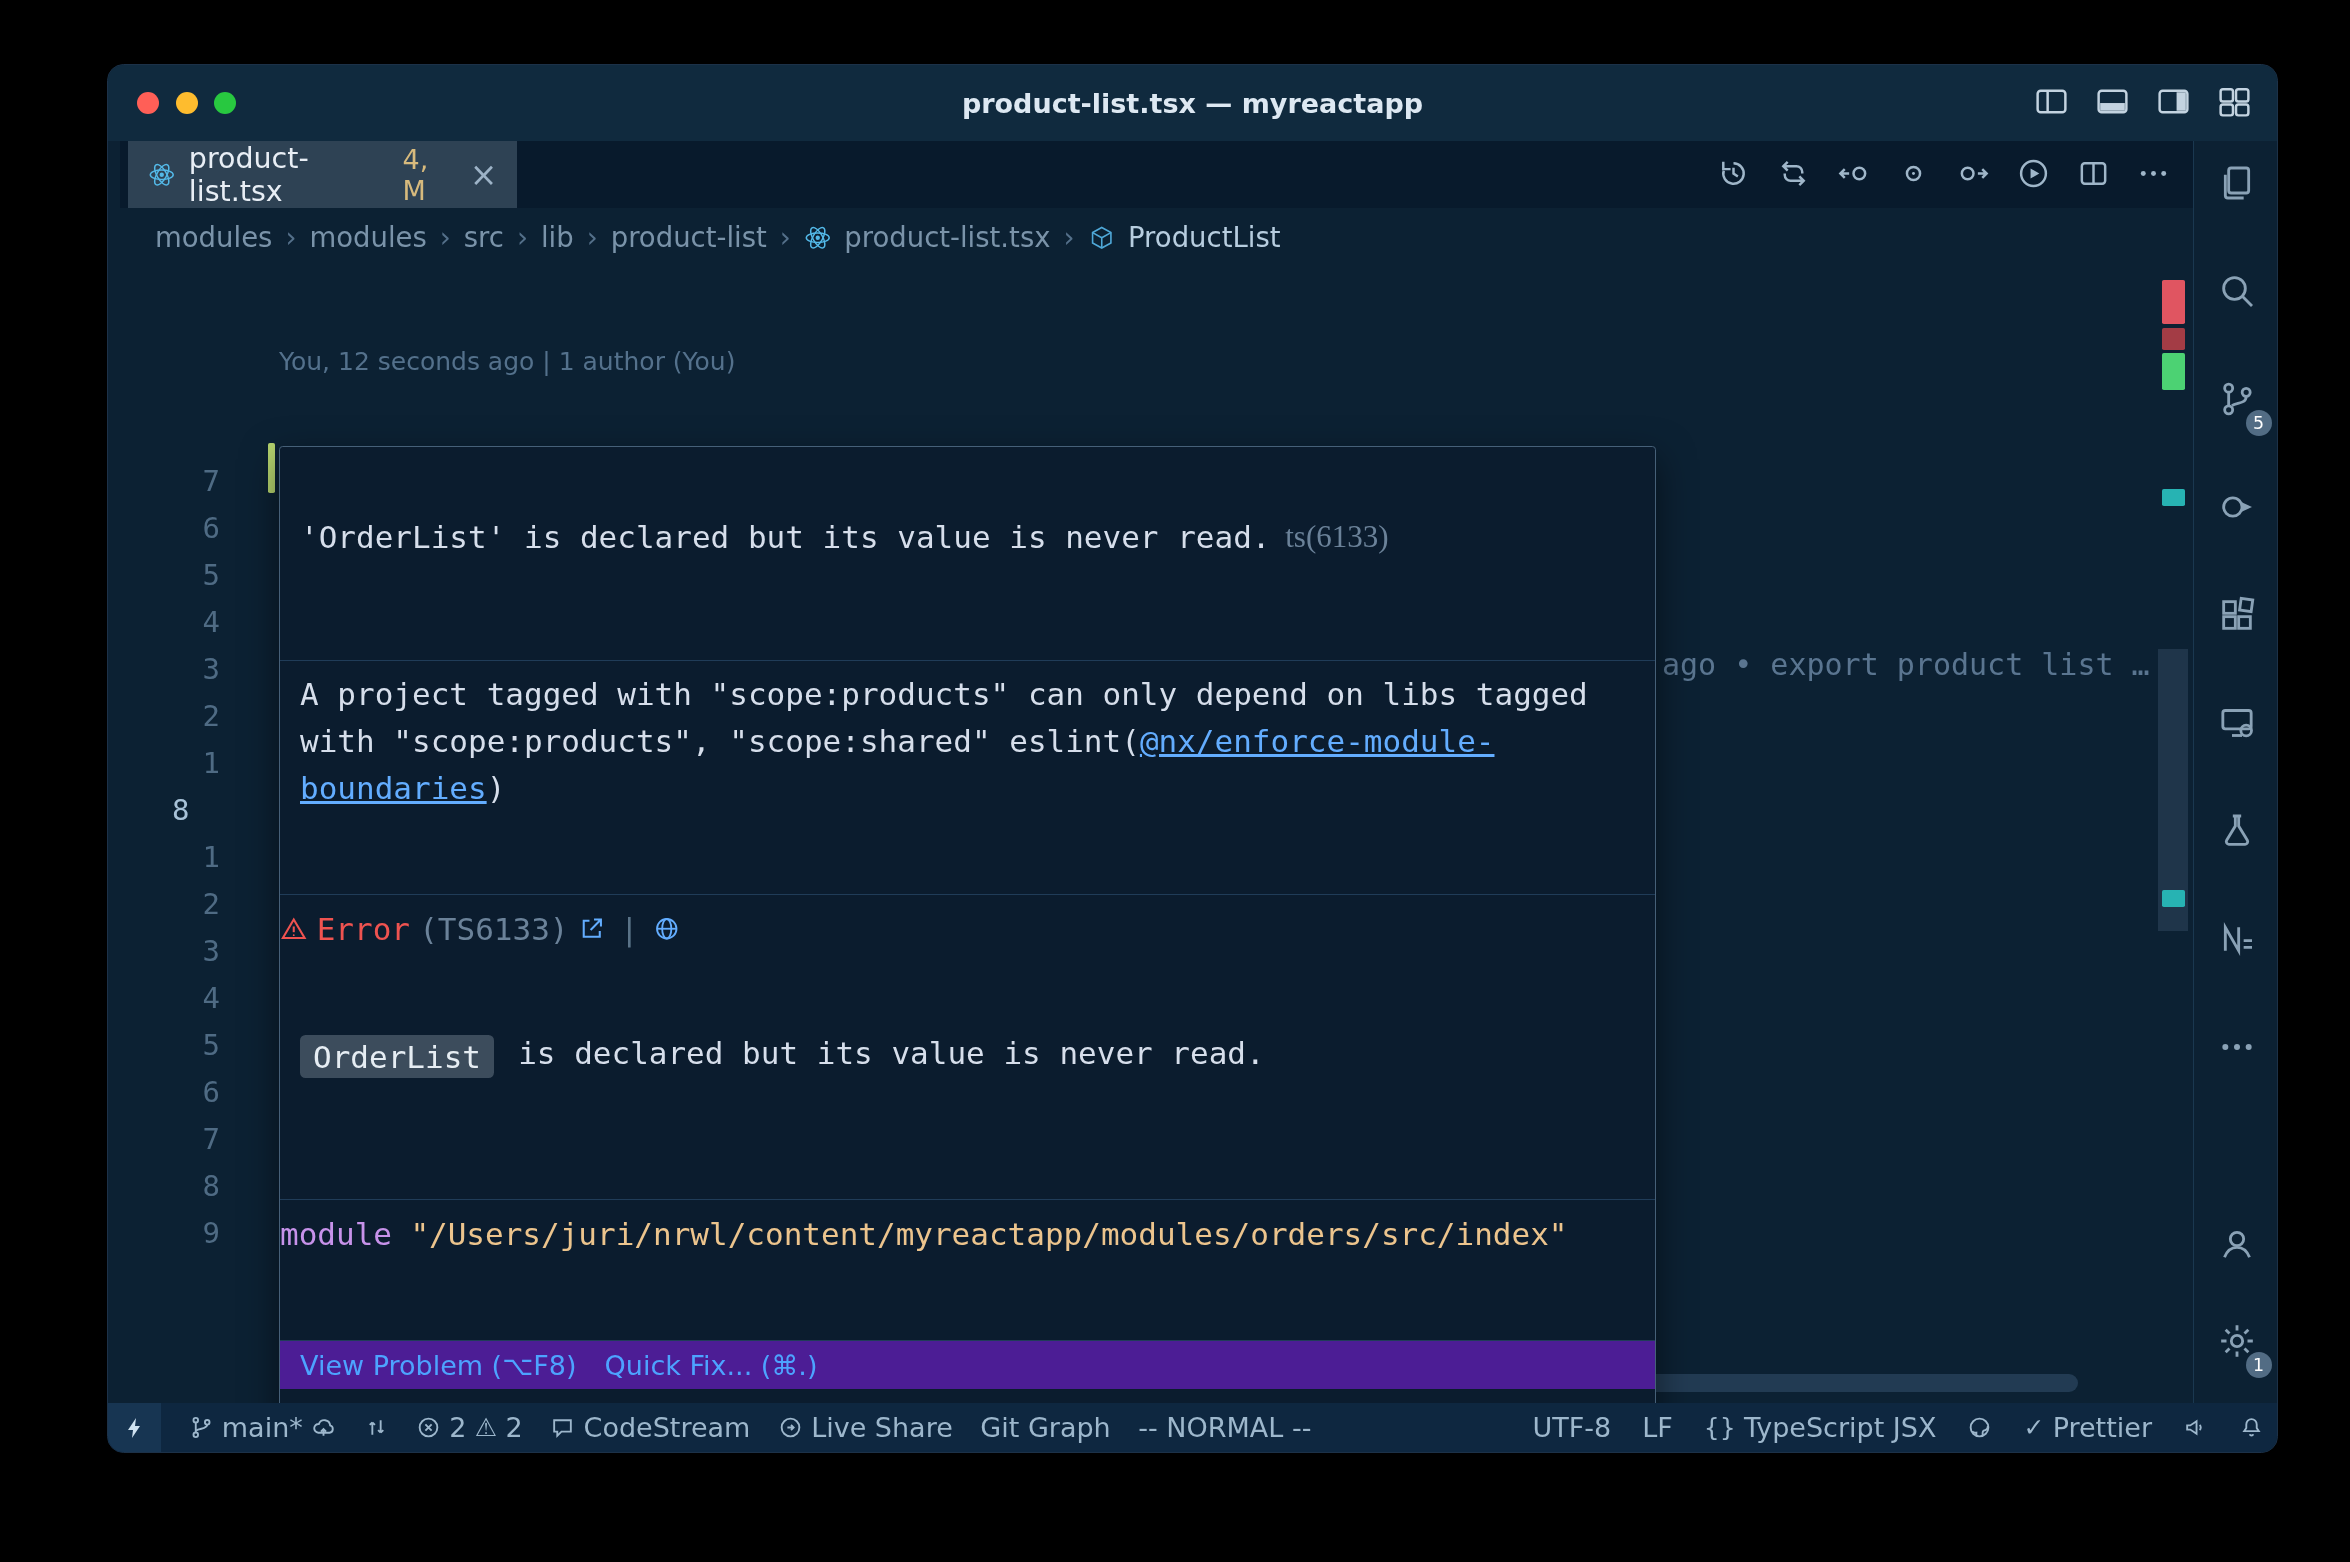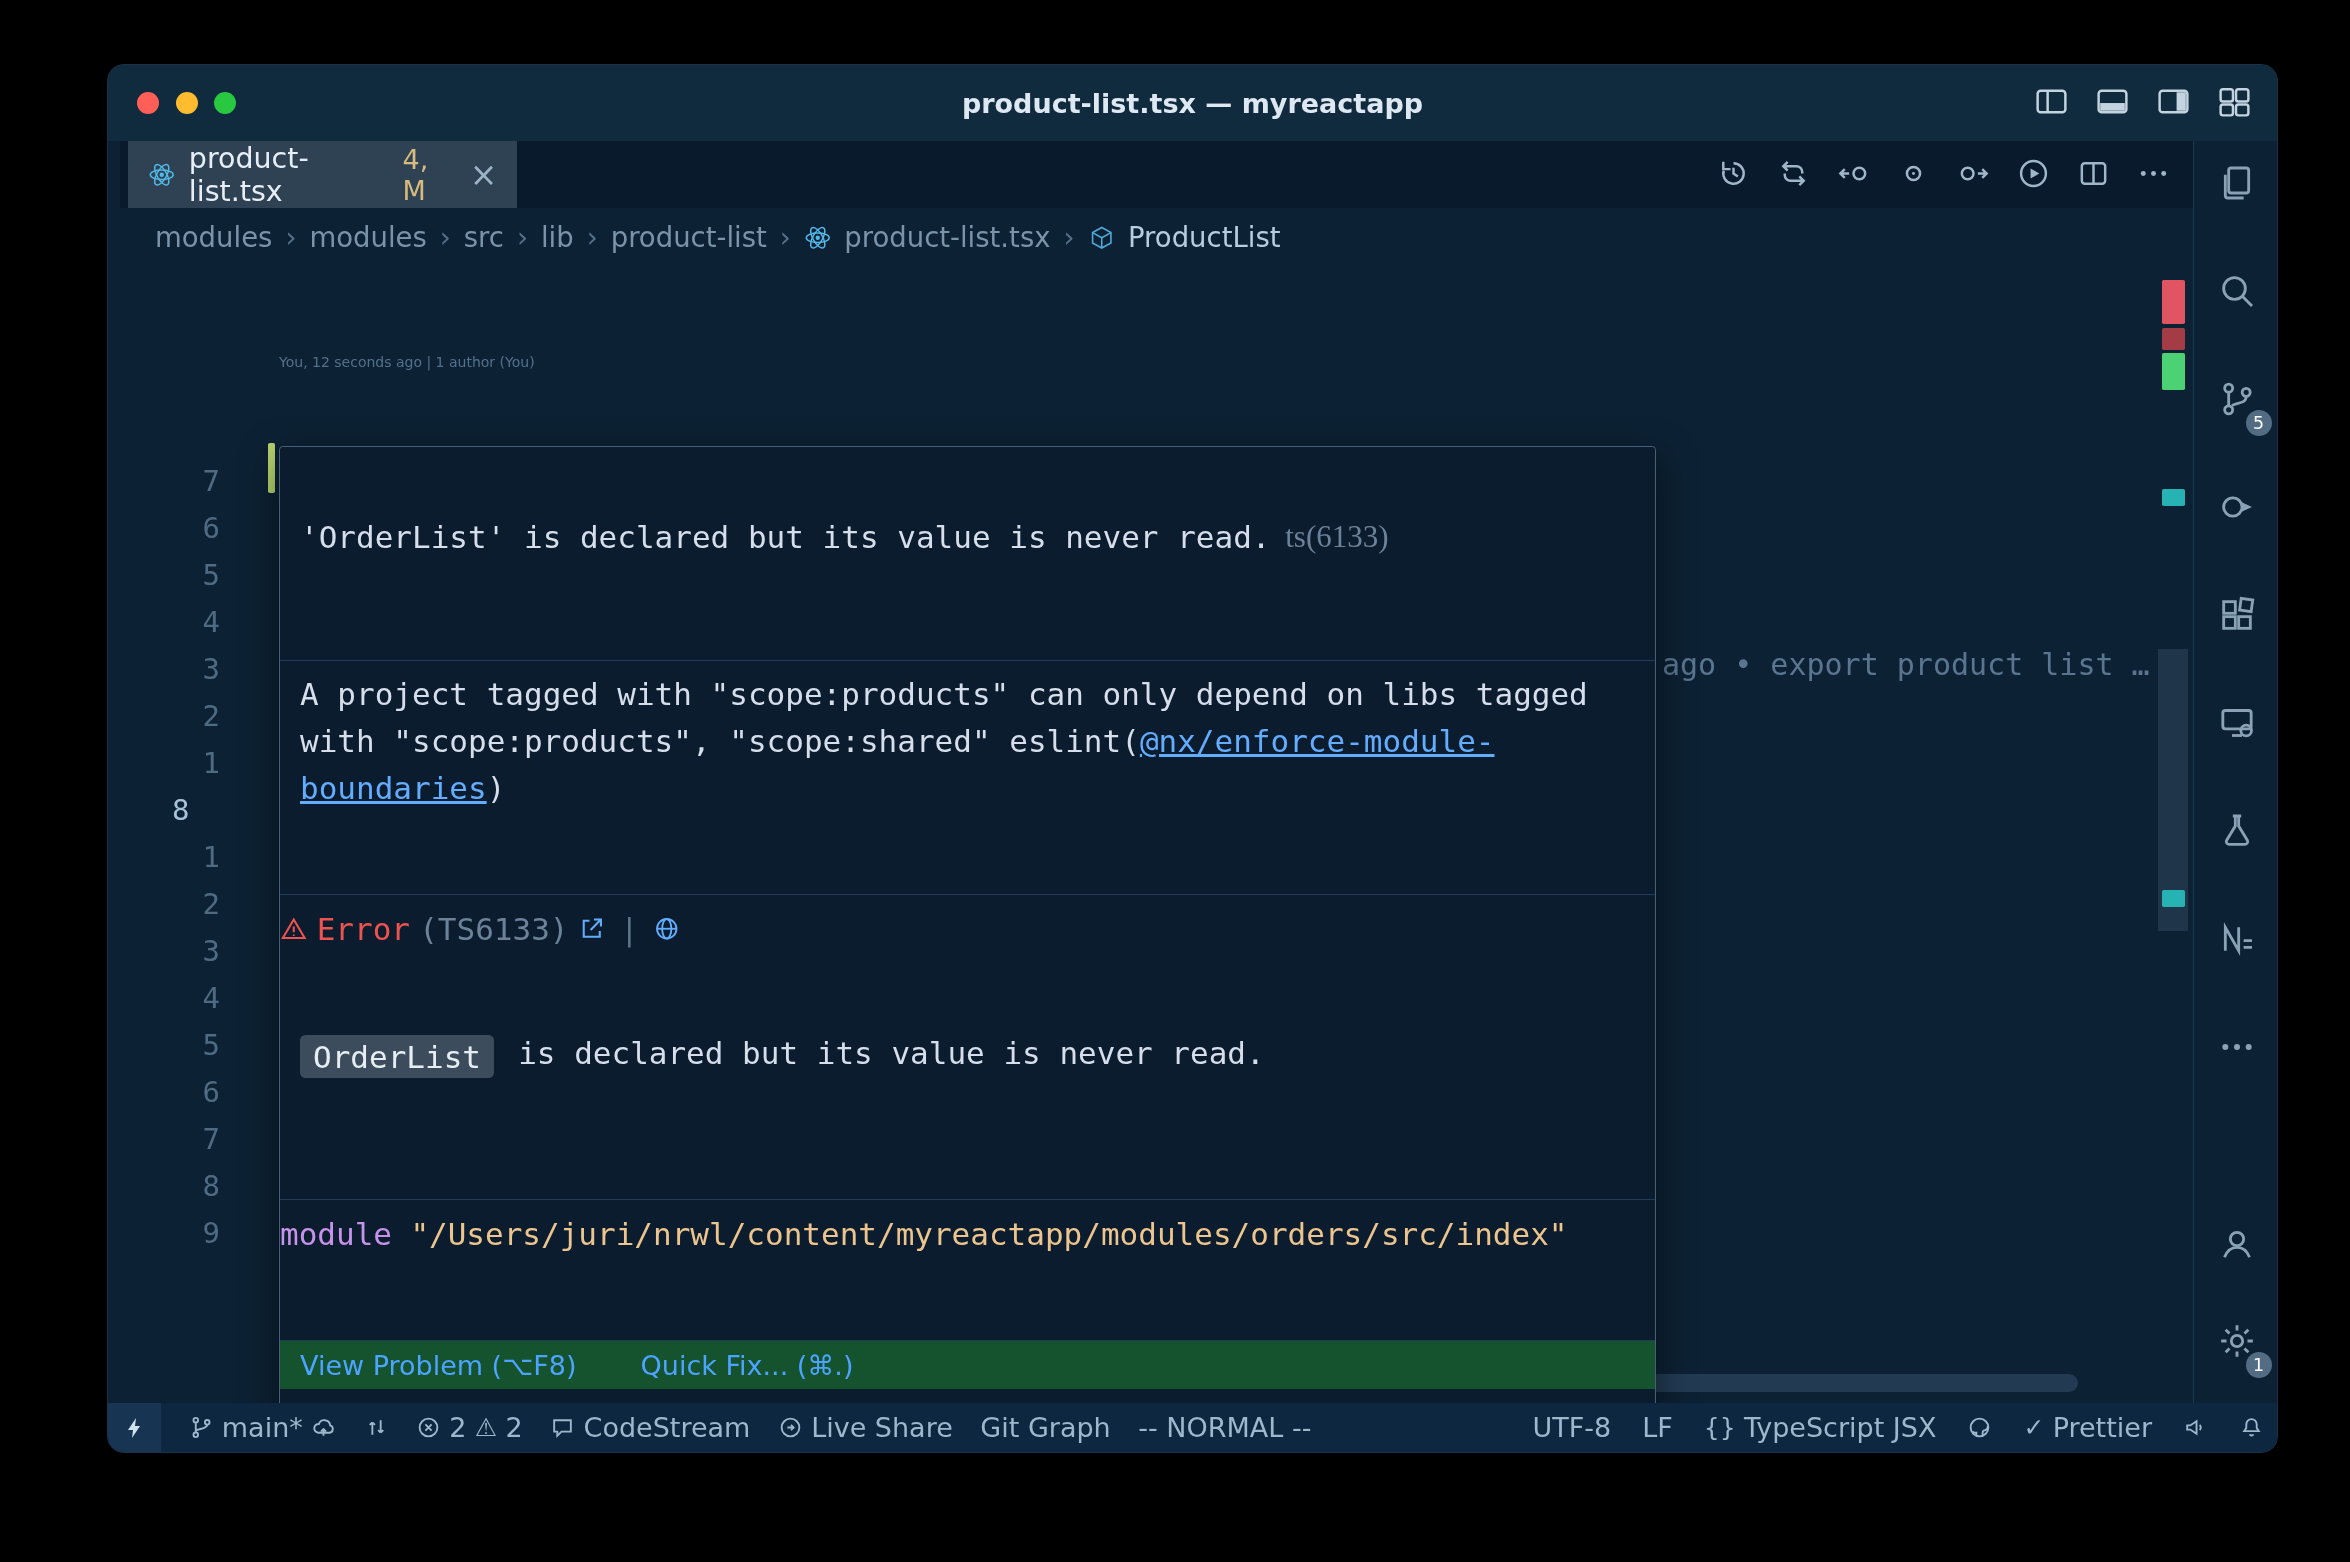--- a/index.html
+++ b/index.html
@@ -31,21 +31,21 @@
   .tab-actions svg{width:35px;height:35px;stroke:#9fb6c9;fill:none;stroke-width:1.7;}
 
   
   .breadcrumbs{height:58px;flex:0 0 58px;background:#0c2133;display:flex;align-items:center;padding-left:35px;gap:13px;color:#7a93a9;font-size:27.5px;}
   .crumb-sep{color:#54708a;font-size:27.5px;}
   .crumb-ico svg{width:27.5px;height:27.5px;vertical-align:-4.6px;}
   .crumb-last{color:#b7cddf;}
 
   
   .code-area{position:relative;flex:1 1 auto;background:#0c2133;overflow:hidden;font-family:"DejaVu Sans Mono","Liberation Mono",monospace;font-size:31px;white-space:pre;}
-  .codelens{height:47px;display:flex;align-items:center;padding-left:159px;color:#54718c;font-family:"DejaVu Sans","Liberation Sans",sans-serif;font-size:14px;}
+  .codelens{height:47px;display:flex;align-items:center;padding-left:159px;color:#54718c;font-family:"DejaVu Sans","Liberation Sans",sans-serif;font-size:25px;}
   .crow{height:47px;display:flex;align-items:center;}
   .gut{flex:0 0 159px;padding-right:59px;text-align:right;color:#4f6b84;font-size:29px;}
   .gut.cur{text-align:left;padding-left:52px;padding-right:0;color:#a8c2d8;}
   .tk-kw{color:#c792ea;font-style:italic;}
   .tk-pl{color:#d6deeb;}
   .tk-str{color:#ecc48d;}
   .sq{text-decoration:underline wavy #2fd27d;text-decoration-thickness:2.3px;text-underline-offset:7.3px;text-decoration-skip-ink:none;}
   .hl{background:#3c2d66;border-radius:1.8px;}
   .change-bar{position:absolute;left:148px;top:177px;width:7.3px;height:50px;background:#b5d36e;border-radius:1.8px;}
   .ghost{position:absolute;left:1542px;top:375px;height:47px;line-height:47px;color:#5a7590;font-size:30px;max-width:551px;overflow:hidden;}
@@ -60,21 +60,21 @@
   .tt-sev{border-top:0.9px solid #203c58;height:69px;display:flex;align-items:center;gap:9.2px;white-space:pre;}
   .tt-sev svg{width:27.5px;height:27.5px;}
   .err{color:#ef5350;}
   .gray{color:#6b8299;}
   .pipe{color:#5a7388;margin:0 5.5px;}
   .tt-tok{height:92px;display:flex;align-items:flex-start;white-space:pre;}
   .badge{background:#3c4c5c;color:#e6edf3;border-radius:5.5px;padding:3.7px 13px;margin-right:5.5px;}
   .tt-mod{border-top:0.9px solid #203c58;height:69px;display:flex;align-items:center;white-space:pre;}
   .mod{color:#c792ea;margin-right:18.4px;}
   .path{color:#ecc48d;}
-  .tt-footer{border-top:0.9px solid #203c58;background:#14532d;height:49px;display:flex;align-items:center;gap:64px;padding:0 20px;font-family:"DejaVu Sans","Liberation Sans",sans-serif;font-size:27px;color:#4da3ff;}
+  .tt-footer{border-top:0.9px solid #203c58;background:#4c1d95;height:49px;display:flex;align-items:center;gap:28px;padding:0 20px;font-family:"DejaVu Sans","Liberation Sans",sans-serif;font-size:27px;color:#4da3ff;}
   .tt-grip{position:absolute;left:159px;top:690px;width:14.7px;height:14.7px;background:#0b1c2e;border:0.9px solid #466078;z-index:9;}
 
   
   .ruler{position:absolute;right:4.6px;top:0;width:30px;height:100%;}
   .rmark{position:absolute;left:3.7px;width:23px;border-radius:1.8px;}
   .rthumb{position:absolute;left:0;width:30px;background:rgba(130,160,200,.16);}
   .hscroll{position:absolute;left:159px;top:1108px;width:1799px;height:18.4px;background:rgba(100,140,180,.25);border-radius:9.2px;}
 
   
   .activitybar{width:86px;flex:0 0 86px;background:#0c2133;border-left:0.9px solid #1a3850;display:flex;flex-direction:column;align-items:center;padding:7.3px 0 27px 0;}

